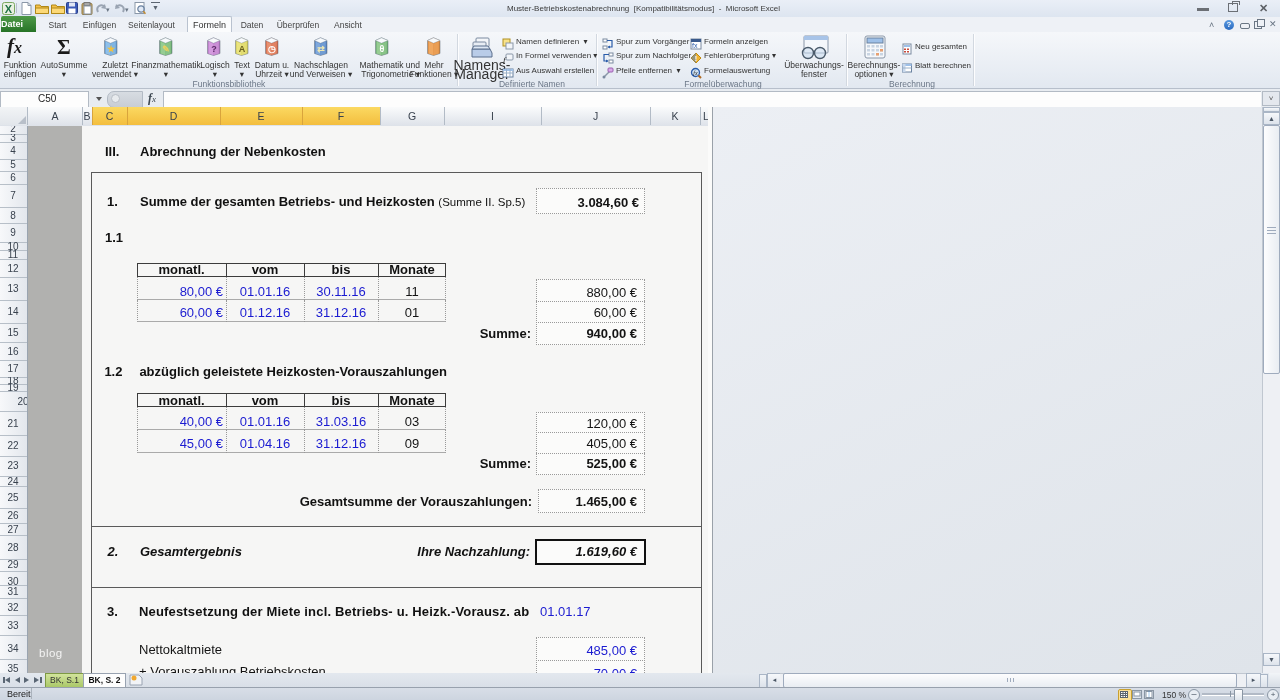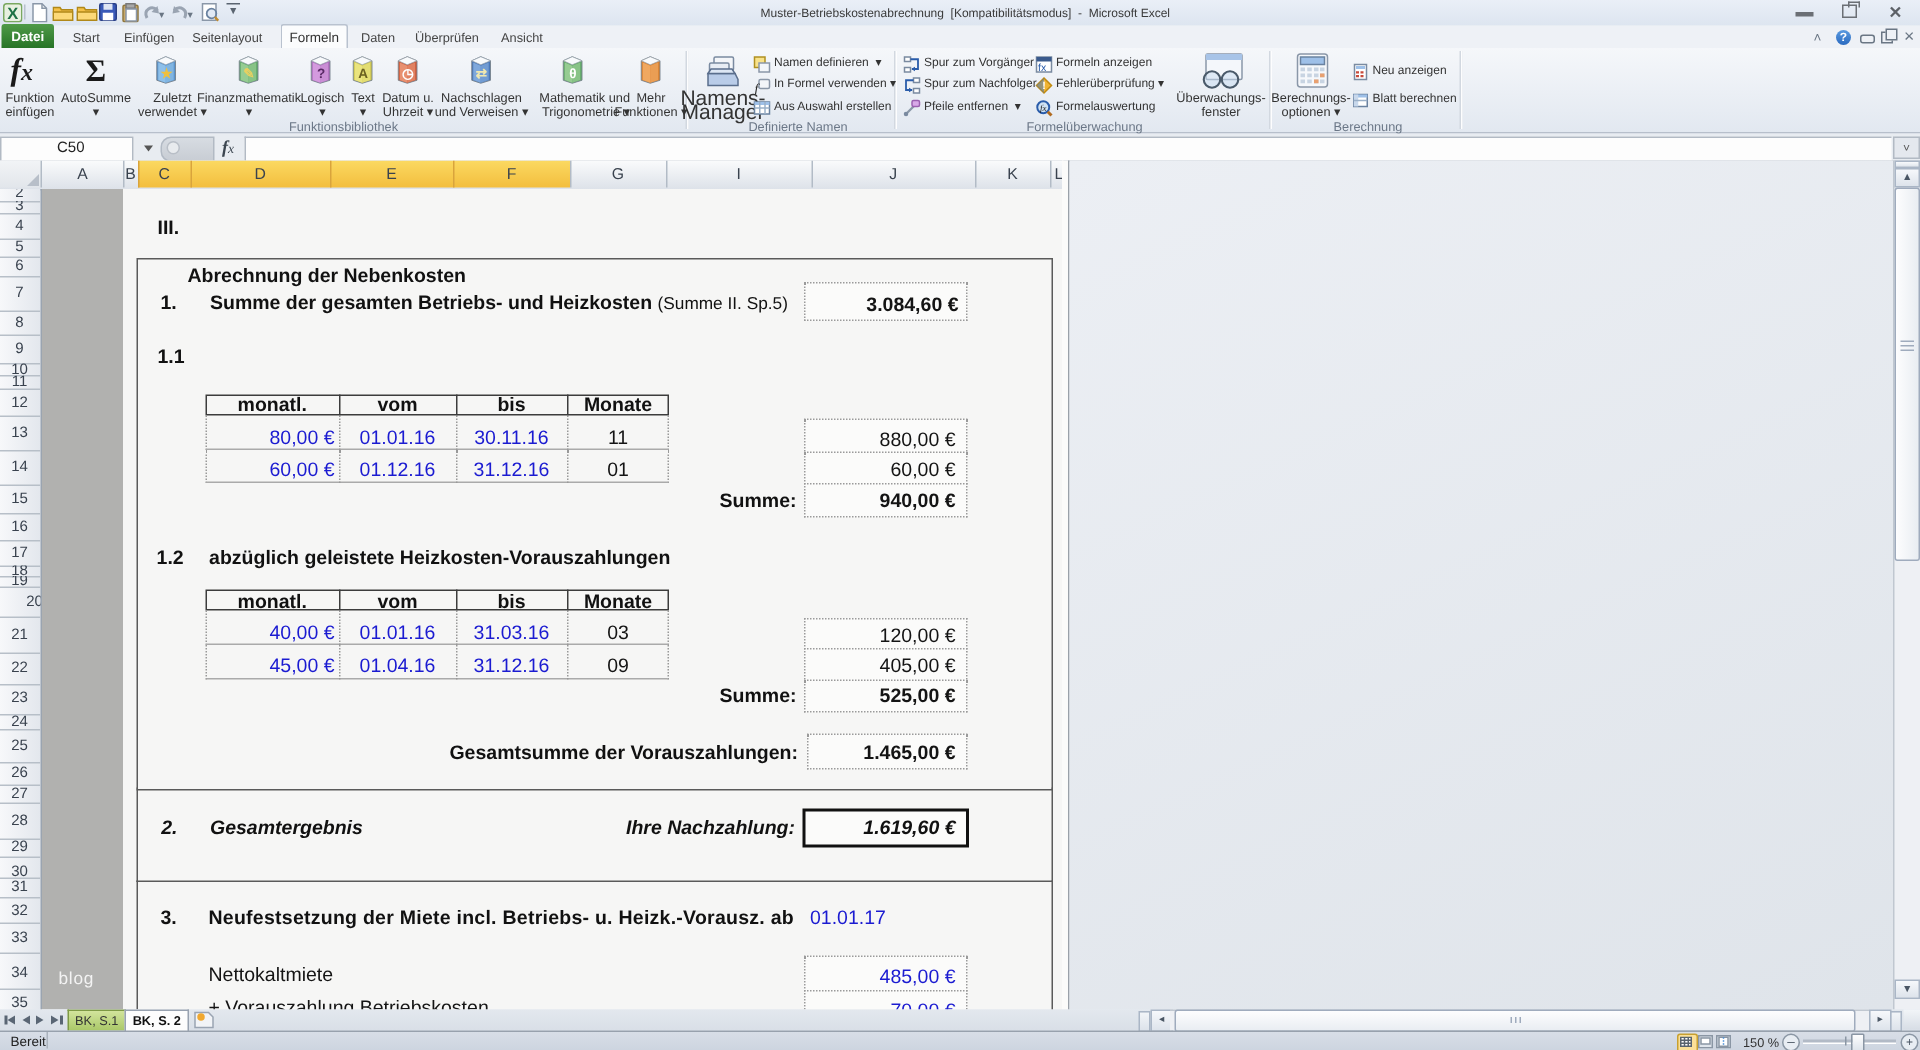--- a/index.html
+++ b/index.html
@@ -67,21 +67,21 @@
   </svg>
 <div class="abs" style="left:125px;top:6px;font-size:7px;color:#6a7684">▾</div>
 <svg class="abs" style="left:134px;top:2px" width="12" height="13" viewBox="0 0 12 13">
     <rect x="1" y="0.5" width="9" height="11" fill="#fff" stroke="#8a97a8"></rect>
     <circle cx="7" cy="7" r="3.2" fill="rgba(180,200,230,0.4)" stroke="#6a82a0" stroke-width="1.2"></circle>
     <path d="M9.3 9.3 L11.5 11.8" stroke="#c08a30" stroke-width="1.6"></path>
   </svg>
 <div class="abs" style="left:151px;top:2px;width:9px;font-size:7px;color:#5a6470;text-align:center;border-top:1.5px solid #5a6470;line-height:9px">▼</div>
 
 <div class="abs" style="left:0;top:17px;width:1280px;height:15px;background:#eef1f6"></div>
-<div class="abs" style="left:1px;top:16px;width:35px;height:16px;background:linear-gradient(#4f9a48,#277427);border-radius:2px 2px 0 0;color:#fff;font-size:9px;font-weight:bold;text-align:center;line-height:16px">Datei</div>
+<div class="abs" style="left:1px;top:16px;width:35px;height:16px;background:linear-gradient(#4f9a48,#277427);border-radius:2px 2px 0 0;color:#fff;font-size:9px;font-weight:bold;text-align:left;line-height:16px">Datei</div>
 <div class="abs rib" style="left:42px;top:20px;width:31px;text-align:center">Start</div>
 <div class="abs rib" style="left:79px;top:20px;width:41px;text-align:center">Einfügen</div>
 <div class="abs rib" style="left:125px;top:20px;width:53px;text-align:center">Seitenlayout</div>
 <div class="abs" style="left:187px;top:16px;width:43px;height:17px;background:#fbfcfd;border:1px solid #b9c2cf;border-bottom:none;border-radius:2px 2px 0 0;font-size:9px;color:#333;text-align:center;line-height:16px">Formeln</div>
 <div class="abs rib" style="left:236px;top:20px;width:32px;text-align:center">Daten</div>
 <div class="abs rib" style="left:273px;top:20px;width:50px;text-align:center">Überprüfen</div>
 <div class="abs rib" style="left:328px;top:20px;width:40px;text-align:center">Ansicht</div>
 
 <div class="abs" style="left:0;top:32px;width:1280px;height:56px;background:linear-gradient(#f5f7fa,#e7ecf3 75%,#e2e8f0);border-bottom:1px solid #b7bfcb"></div>
 <div class="abs" style="left:0;top:32px;width:1280px;height:56px">
@@ -257,21 +257,21 @@
 <div class="abs" style="left:901px;top:9px;width:12px;height:12px"><svg width="12" height="12" viewBox="0 0 12 12">
         <rect x="2" y="1" width="8" height="10" fill="#fff" stroke="#7a8aa0"></rect>
         <rect x="3" y="2" width="6" height="2" fill="#9ec0e8"></rect>
         <g fill="#c84a3a">
           <rect x="3" y="5.5" width="2" height="1.5"></rect>
           <rect x="6" y="5.5" width="2" height="1.5"></rect>
           <rect x="3" y="8" width="2" height="1.5"></rect>
           <rect x="6" y="8" width="2" height="1.5"></rect>
         </g>
       </svg></div>
-    <div class="abs" style="left:915px;top:10px;font-size:8px;color:#333;white-space:nowrap">Neu anzeigen</div>
+    <div class="abs" style="left:915px;top:10px;font-size:8px;color:#333;white-space:nowrap">Neu gesamten</div>
 <div class="abs" style="left:901px;top:28px;width:12px;height:12px"><svg width="12" height="12" viewBox="0 0 12 12">
         <rect x="1.5" y="2" width="9" height="8" fill="#fff" stroke="#6a82a0"></rect>
         <rect x="1.5" y="2" width="9" height="2" fill="#9ec0e8"></rect>
         <rect x="1.5" y="2" width="3" height="8" fill="#c8d8ec"></rect>
         <line x1="1.5" y1="6" x2="10.5" y2="6" stroke="#9ab0c8"></line>
       </svg></div>
     <div class="abs" style="left:915px;top:29px;font-size:8px;color:#333;white-space:nowrap">Blatt berechnen</div>
 </div>
 
 <div class="abs" style="left:0;top:89px;width:1280px;height:18px;background:#e8ecf1;border-bottom:1px solid #aab2bd"></div>
@@ -397,21 +397,21 @@
 <div class="rnum" style="left:0;top:535.5px">35</div>
 </div>
 
 <div class="abs" style="left:28px;top:126px;width:680px;height:547px;background:#f6f6f5;overflow:hidden">
 <div class="abs" style="left:0;top:0;width:54px;height:547px;background:#b1b1af"></div>
 <div class="abs" style="left:11px;top:521px;font-size:11.5px;color:rgba(255,255,255,0.85);letter-spacing:0.5px">blog</div>
 <div class="abs" style="left:63px;top:46px;width:609px;height:353px;border:1px solid #5a5a5a"></div>
 <div class="abs" style="left:63px;top:399px;width:609px;height:62px;border:1px solid #5a5a5a;border-top:none"></div>
 <div class="abs" style="left:63px;top:461px;width:609px;height:90px;border:1px solid #5a5a5a;border-top:none;border-bottom:none"></div>
 <div class="abs c15b" style="left:77.0px;top:17.0px;line-height:17px;">III.</div>
-<div class="abs c15b" style="left:97px;top:17.0px;line-height:17px;margin-top:32px;">Abrechnung der Nebenkosten</div>
+<div class="abs c15b" style="left:112.0px;top:17.0px;line-height:17px;">Abrechnung der Nebenkosten</div>
 <div class="abs c15b" style="left:79.0px;top:66.5px;line-height:17px;">1.</div>
 <div class="abs c15b" style="left:112.0px;top:66.5px;line-height:17px;">Summe der gesamten Betriebs- und Heizkosten <span style="font-weight:normal;font-size:11.5px">(Summe II. Sp.5)</span></div>
 <div class="abs" style="left:508.0px;top:61.5px;width:107px;height:24px;border:1px dotted #9a9a9a;background:#fbfbfa;"></div>
 <div class="abs c15" style="left:351.0px;top:67.5px;width:260px;text-align:right;line-height:17px;"><b>3.084,60 €</b></div>
 <div class="abs c15b" style="left:77.0px;top:102.5px;line-height:17px;">1.1</div>
 <div class="abs" style="left:109.0px;top:136.9px;width:309px;height:14px;border:1px solid #3c3c3c;box-sizing:border-box"></div>
 <div class="abs c15b" style="left:109.0px;top:135.4px;width:89px;text-align:center;line-height:17px">monatl.</div>
 <div class="abs c15b" style="left:198.0px;top:135.4px;width:78px;text-align:center;line-height:17px">vom</div>
 <div class="abs" style="left:198.0px;top:136.9px;width:1px;height:14px;background:#3c3c3c"></div>
 <div class="abs c15b" style="left:276.0px;top:135.4px;width:74px;text-align:center;line-height:17px">bis</div>

